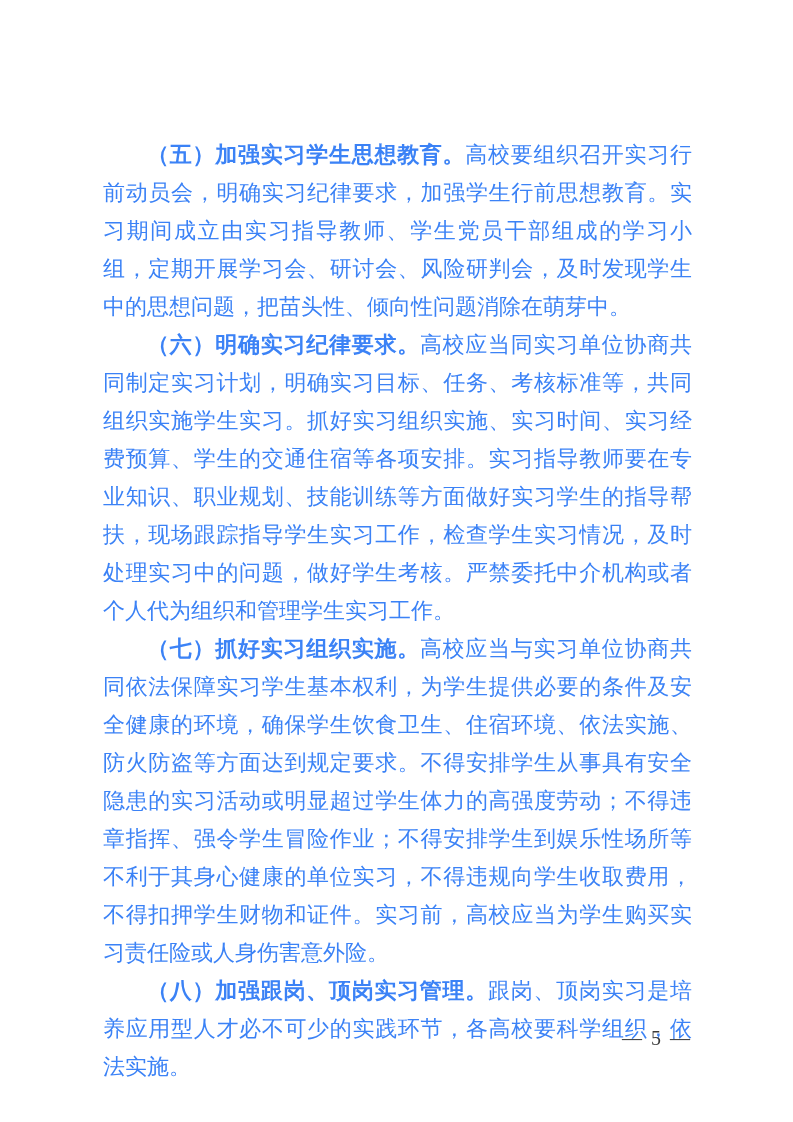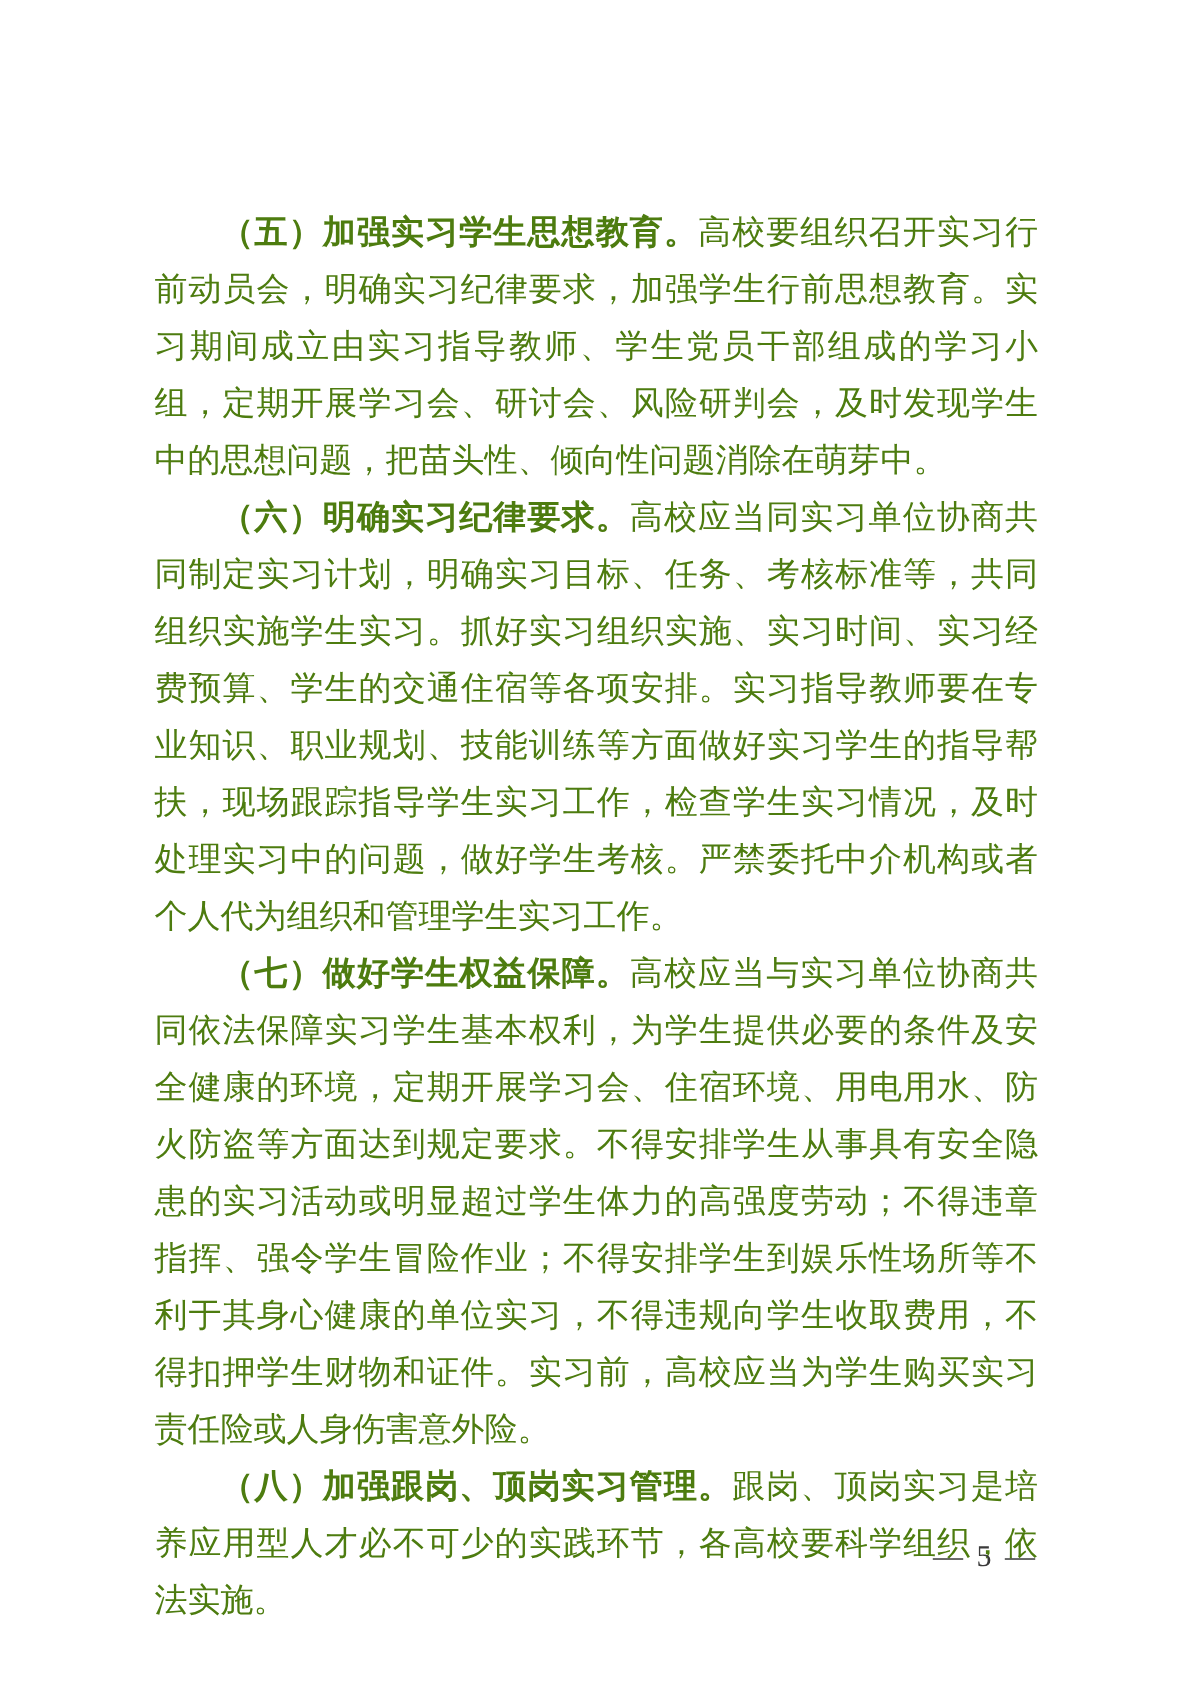--- a/index.html
+++ b/index.html
@@ -26,21 +26,21 @@
     position: absolute;
     left: 103px;
     top: 136px;
     width: 589px;
   }
   .para {
     margin: 0;
     padding: 0;
     font-size: 22px;
     line-height: 38px;
-    color: #4d7c0f;
+    color: #3b82f6;
     text-align: justify;
     text-justify: inter-character;
     text-indent: 2em;
     word-break: break-all;
   }
   .para .lead {
     font-weight: 700;
   }
   .footer {
     position: absolute;
@@ -52,19 +52,19 @@
     letter-spacing: 2px;
   }
 </style>
 </head>
 <body>
 
 <div class="page">
   <div class="text-block" id="paragraphs">
       <p class="para"><span class="lead">（五）加强实习学生思想教育。</span><span class="body-text">高校要组织召开实习行前动员会，明确实习纪律要求，加强学生行前思想教育。实习期间成立由实习指导教师、学生党员干部组成的学习小组，定期开展学习会、研讨会、风险研判会，及时发现学生中的思想问题，把苗头性、倾向性问题消除在萌芽中。</span></p>
       <p class="para"><span class="lead">（六）明确实习纪律要求。</span><span class="body-text">高校应当同实习单位协商共同制定实习计划，明确实习目标、任务、考核标准等，共同组织实施学生实习。抓好实习组织实施、实习时间、实习经费预算、学生的交通住宿等各项安排。实习指导教师要在专业知识、职业规划、技能训练等方面做好实习学生的指导帮扶，现场跟踪指导学生实习工作，检查学生实习情况，及时处理实习中的问题，做好学生考核。严禁委托中介机构或者个人代为组织和管理学生实习工作。</span></p>
-      <p class="para"><span class="lead">（七）做好学生权益保障。</span><span class="body-text">高校应当与实习单位协商共同依法保障实习学生基本权利，为学生提供必要的条件及安全健康的环境，定期开展学习会、住宿环境、用电用水、防火防盗等方面达到规定要求。不得安排学生从事具有安全隐患的实习活动或明显超过学生体力的高强度劳动；不得违章指挥、强令学生冒险作业；不得安排学生到娱乐性场所等不利于其身心健康的单位实习，不得违规向学生收取费用，不得扣押学生财物和证件。实习前，高校应当为学生购买实习责任险或人身伤害意外险。</span></p>
+      <p class="para"><span class="lead">（七）抓好实习组织实施。</span><span class="body-text">高校应当与实习单位协商共同依法保障实习学生基本权利，为学生提供必要的条件及安全健康的环境，确保学生饮食卫生、住宿环境、依法实施、防火防盗等方面达到规定要求。不得安排学生从事具有安全隐患的实习活动或明显超过学生体力的高强度劳动；不得违章指挥、强令学生冒险作业；不得安排学生到娱乐性场所等不利于其身心健康的单位实习，不得违规向学生收取费用，不得扣押学生财物和证件。实习前，高校应当为学生购买实习责任险或人身伤害意外险。</span></p>
       <p class="para"><span class="lead">（八）加强跟岗、顶岗实习管理。</span><span class="body-text">跟岗、顶岗实习是培养应用型人才必不可少的实践环节，各高校要科学组织，依法实施。</span></p>
     </div>
   <div class="footer">
     <span>— 5 —</span>
   </div>
 </div>
 
 </body></html>

